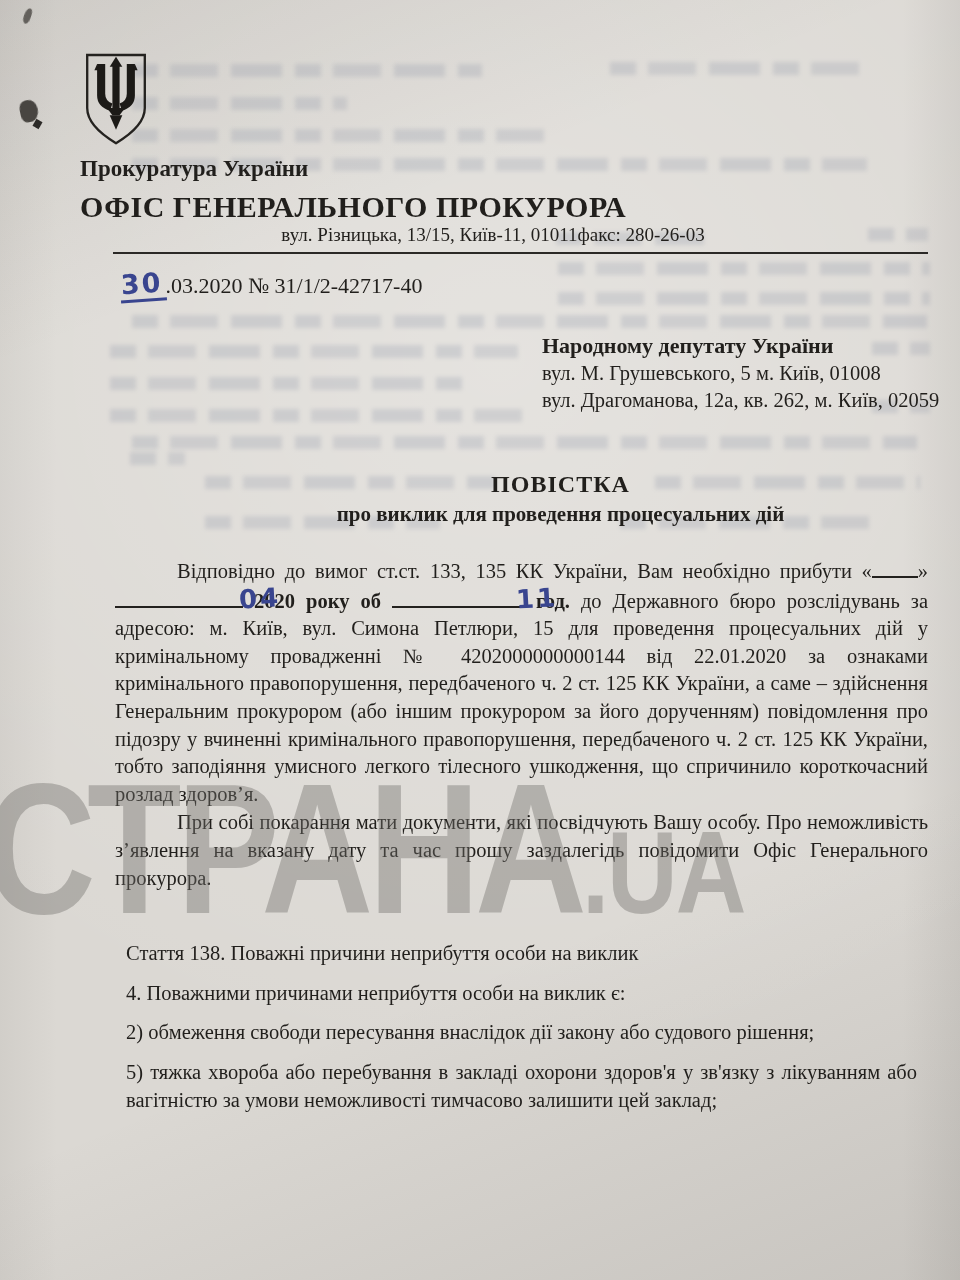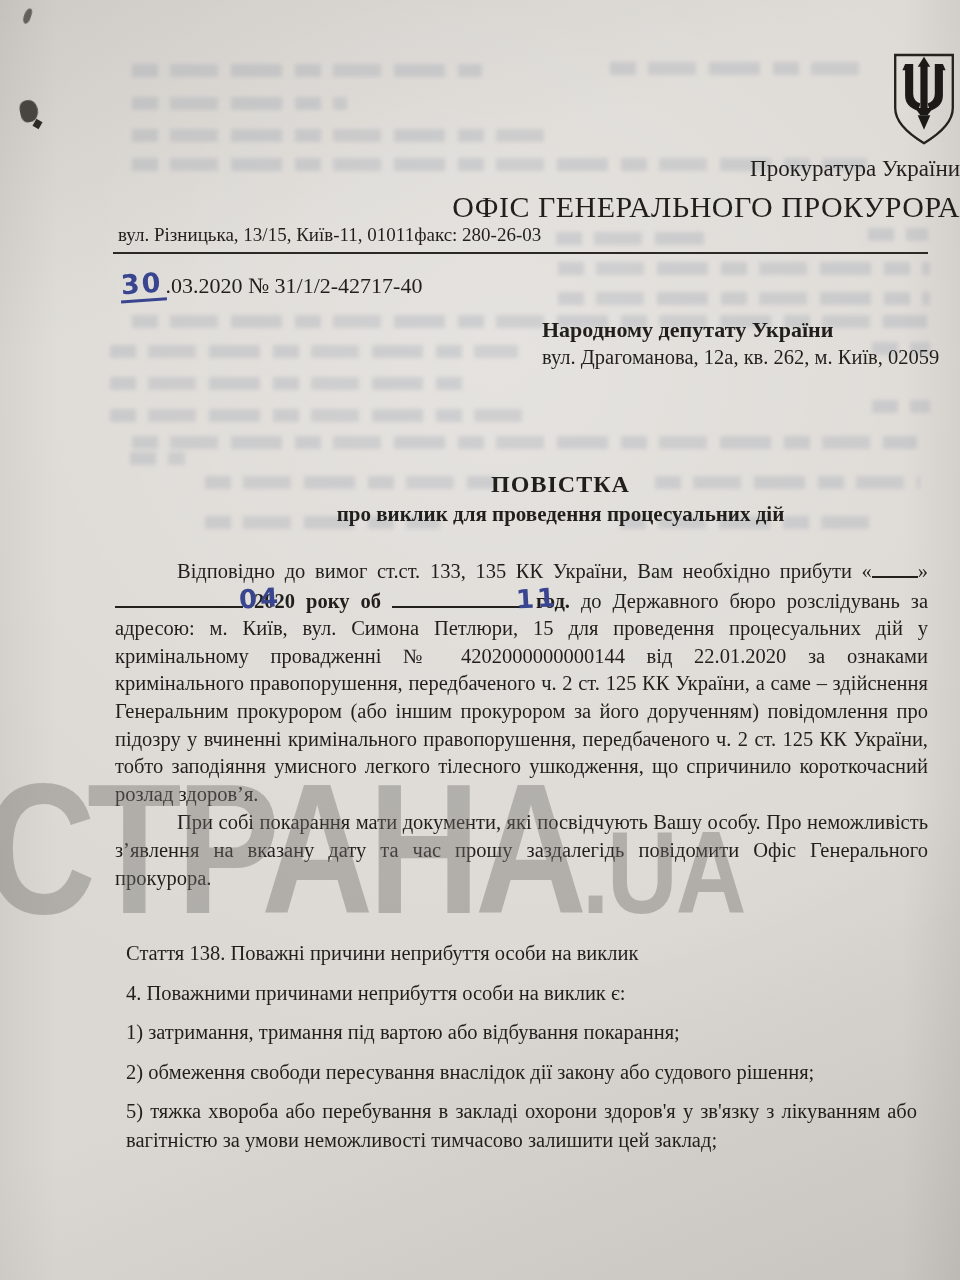--- a/index.html
+++ b/index.html
@@ -24,33 +24,33 @@
       rgba(132,140,160,.55) 99px 150px, rgba(132,140,160,0) 150px 163px);
     filter:blur(2.2px);
     opacity:.42;
   }
   
   .mark{position:absolute;background:#4a4743;z-index:2;filter:blur(.4px);}
   .mark.m1{left:24px;top:8px;width:7px;height:16px;border-radius:60% 40% 50% 50%;transform:rotate(18deg);opacity:.8;}
   .mark.m2{left:20px;top:100px;width:18px;height:22px;border-radius:45% 55% 60% 40%;transform:rotate(-12deg);background:#3a3733;opacity:.9;}
   .mark.m3{left:34px;top:120px;width:7px;height:8px;background:#2c2a27;transform:rotate(30deg);}
   
-  .header{position:absolute;left:80px;top:50px;width:880px;text-align:right;z-index:2;}
+  .header{position:absolute;left:80px;top:50px;width:880px;text-align:left;z-index:2;font-weight:bold;}
   .emblem{display:inline-block;}
   .org1{font-size:23px;margin-top:2px;}
   .org2{font-size:30px;letter-spacing:.5px;margin-top:8px;white-space:nowrap;}
-  .contact-row{position:absolute;left:118px;top:224px;width:812px;display:flex;justify-content:flex-start;font-size:19px;z-index:2;}
+  .contact-row{position:absolute;left:118px;top:224px;width:812px;display:flex;justify-content:center;font-size:19px;z-index:2;}
   .fax{margin-right:62px;}
   .rule{position:absolute;left:113px;top:252px;width:815px;height:2px;background:#2b2926;z-index:2;}
   
   .ref{position:absolute;left:120px;top:270px;font-size:22px;z-index:2;white-space:nowrap;}
   .hw{font-family:"DejaVu Sans", sans-serif;color:#39458f;font-weight:bold;}
   .hw-day30{display:inline-block;font-size:27px;line-height:1;transform:rotate(-4deg);border-bottom:3px solid #39458f;padding:0 3px 2px 1px;letter-spacing:2px;}
   
-  .recipient{position:absolute;left:542px;top:316px;z-index:2;line-height:27.5px;}
+  .recipient{position:absolute;left:542px;top:332px;z-index:2;line-height:27.5px;}
   .recipient .b{font-size:22px;font-weight:bold;}
   .recipient .r{font-size:20.5px;}
   
   .title-block{position:absolute;left:115px;top:471px;width:813px;text-align:center;transform:translateX(39px);z-index:2;}
   .title-main{font-size:24px;font-weight:bold;letter-spacing:1px;}
   .title-sub{font-size:21px;font-weight:bold;margin-top:4px;}
   
   .doc-body{position:absolute;left:115px;top:556px;width:813px;z-index:2;font-size:20.5px;line-height:27.6px;text-align:justify;}
   .doc-body p{margin:0;text-indent:62px;}
   .doc-body p + p{margin-top:1px;}
@@ -128,36 +128,36 @@
   <div class="contact-row">
     <span>вул. Різницька, 13/15, Київ-11, 01011</span>
     <span class="fax">факс: 280-26-03</span>
   </div>
   <div class="rule"></div>
 
   <div class="ref"><span class="hw hw-day30">30</span><span>.03.2020 № 31/1/2-42717-40</span></div>
 
   <div class="recipient">
     <div class="b">Народному депутату України</div>
+    <div class="r">вул. М. Грушевського, 5 м. Київ, 01008</div>
     <div class="r">вул. Драгоманова, 12а, кв. 262, м. Київ, 02059</div>
   </div>
 
   <div class="title-block">
     <div class="title-main">ПОВІСТКА</div>
     <div class="title-sub">про виклик для проведення процесуальних дій</div>
   </div>
 
   <div class="doc-body">
     <p><span>Відповідно до вимог ст.ст. 133, 135 КК України, Вам необхідно прибути</span> <span class="nowrap"><span>«</span><span class="blank blank-day"><span class="hw">06</span></span><span>»</span></span> <span class="blank blank-month"><span class="hw">04</span></span> <b>2020 року об</b> <span class="blank blank-hour"><span class="hw">11</span></span> <b>год.</b> <span>до Державного бюро розслідувань за адресою: м. Київ, вул. Симона Петлюри, 15 для проведення процесуальних дій у кримінальному провадженні № 4202000000000144 від 22.01.2020 за ознаками кримінального правопорушення, передбаченого ч. 2 ст. 125 КК України, а саме – здійснення Генеральним прокурором (або іншим прокурором за його дорученням) повідомлення про підозру у вчиненні кримінального правопорушення, передбаченого ч. 2 ст. 125 КК України, тобто заподіяння умисного легкого тілесного ушкодження, що спричинило короткочасний розлад здоров’я.</span></p>
     <p>При собі покарання мати документи, які посвідчують Вашу особу. Про неможливість з’явлення на вказану дату та час прошу заздалегідь повідомити Офіс Генерального прокурора.</p>
   </div>
 
   <div class="article">
     <p>Стаття 138. Поважні причини неприбуття особи на виклик</p>
     <p>4. Поважними причинами неприбуття особи на виклик є:</p>
-    <p>1) затримання, тримання під вартою або відбування покарання;</p>
     <p>2) обмеження свободи пересування внаслідок дії закону або судового рішення;</p>
     <p>5) тяжка хвороба або перебування в закладі охорони здоров'я у зв'язку з лікуванням або вагітністю за умови неможливості тимчасово залишити цей заклад;</p>
   </div>
 
   <div class="watermark"><span>СТРАНА</span><span class="suffix">.UA</span></div>
 
 </div>
 
 </body></html>

